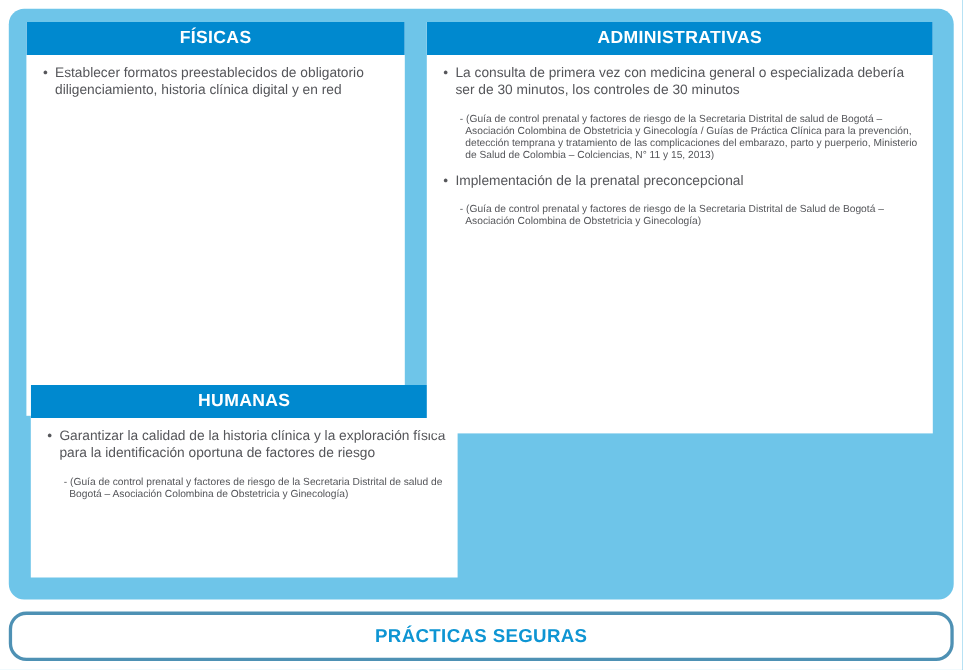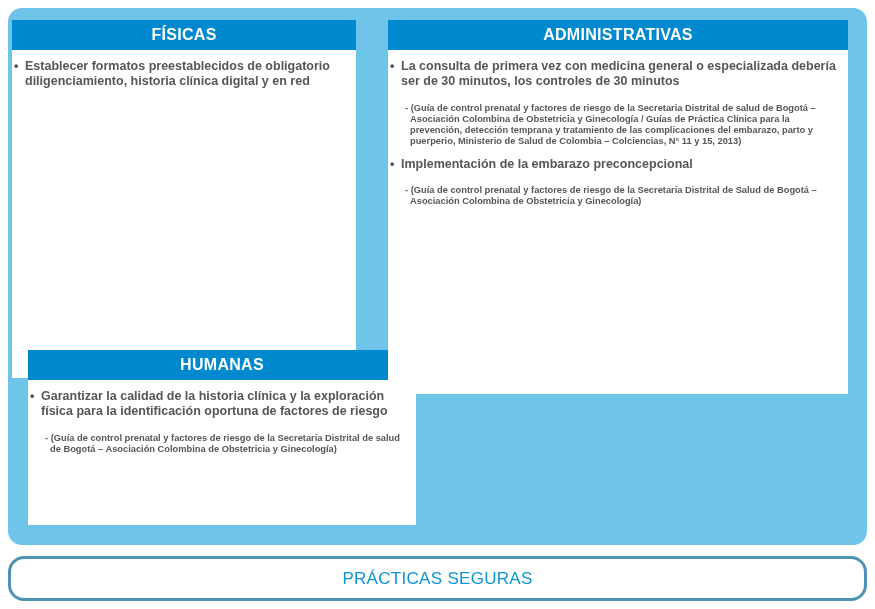--- a/index.html
+++ b/index.html
@@ -15,38 +15,37 @@
     left: 8px; top: 8px;
     width: 859px; height: 537px;
     background: #6EC5E9;
     border-radius: 14px;
   }
   .panel {
     position: absolute;
     background: #ffffff;
     overflow: hidden;
   }
-  .panel-fisicas   { left: 4px;  top: 12px;  width: 344px; height: 358px; }
+  .panel-fisicas   { left: 16px;  top: 12px;  width: 344px; height: 358px; }
   .panel-humanas   { left: 20px;  top: 342px; width: 388px; height: 175px; }
   .panel-admin     { left: 380px; top: 12px;  width: 460px; height: 374px; }
   .panel-header {
     height: 30px;
     background: #0089CF;
     display: flex;
     align-items: center;
     justify-content: center;
     color: #ffffff;
     font-weight: bold;
     font-size: 16px;
     letter-spacing: 0.3px;
   }
   .panel-body {
-    padding: 9px 10px 6px 2px;
+    padding: 9px 10px 6px 15px;
     color: #55565A;
-    font-weight: bold;
   }
   .bullet-item {
     display: flex;
     margin-bottom: 9px;
   }
   .bullet-marker {
     flex: 0 0 11px;
     font-size: 12.5px;
     line-height: 1.22;
     color: #55565A;
@@ -74,21 +73,21 @@
     width: 859px; height: 45px;
     background: #ffffff;
     border: 3px solid #4E91B4;
     border-radius: 16px;
     display: flex;
     align-items: center;
     justify-content: center;
   }
   .banner-title {
     color: #0E95D3;
-    font-weight: normal;
+    font-weight: bold;
     font-size: 17px;
     letter-spacing: 0.3px;
   }
 </style>
 </head>
 <body>
 
 <div class="container">
 
   <div class="panel panel-fisicas">
@@ -129,21 +128,21 @@
       <div class="bullet-item">
         <span class="bullet-marker"></span>
         <div class="bullet-content">
           <span class="bullet-text">La consulta de primera vez con medicina general o especializada debería ser de 30 minutos, los controles de 30 minutos</span>
           <div class="citation-note">- (Guía de control prenatal y factores de riesgo de la Secretaria Distrital de salud de Bogotá – Asociación Colombina de Obstetricia y Ginecología / Guías de Práctica Clínica para la prevención, detección temprana y tratamiento de las complicaciones del embarazo, parto y puerperio, Ministerio de Salud de Colombia – Colciencias, N° 11 y 15, 2013)</div>
         </div>
       </div>
       <div class="bullet-item">
         <span class="bullet-marker"></span>
         <div class="bullet-content">
-          <span class="bullet-text">Implementación de la embarazo preconcepcional</span>
+          <span class="bullet-text">Implementación de la prenatal preconcepcional</span>
           <div class="citation-note">- (Guía de control prenatal y factores de riesgo de la Secretaria Distrital de Salud de Bogotá – Asociación Colombina de Obstetricia y Ginecología)</div>
         </div>
       </div>
     </div>
   </div>
 
 </div>
 
 <div class="banner">
   <span class="banner-title">PRÁCTICAS SEGURAS</span>

